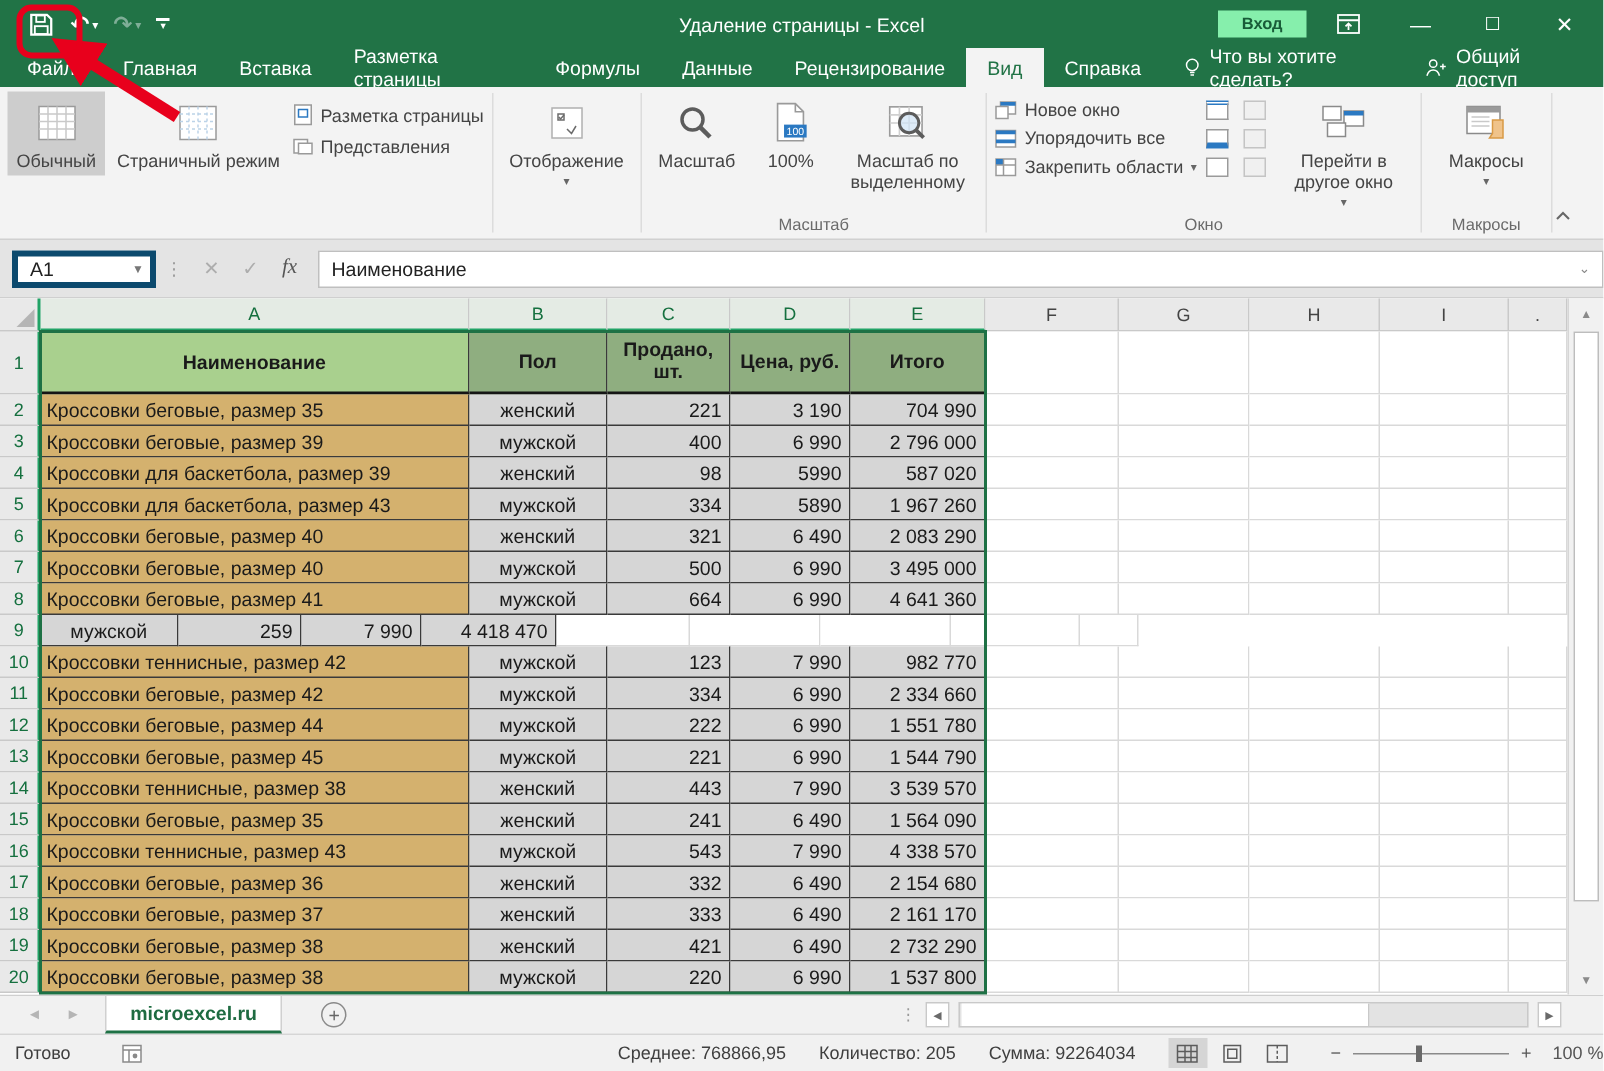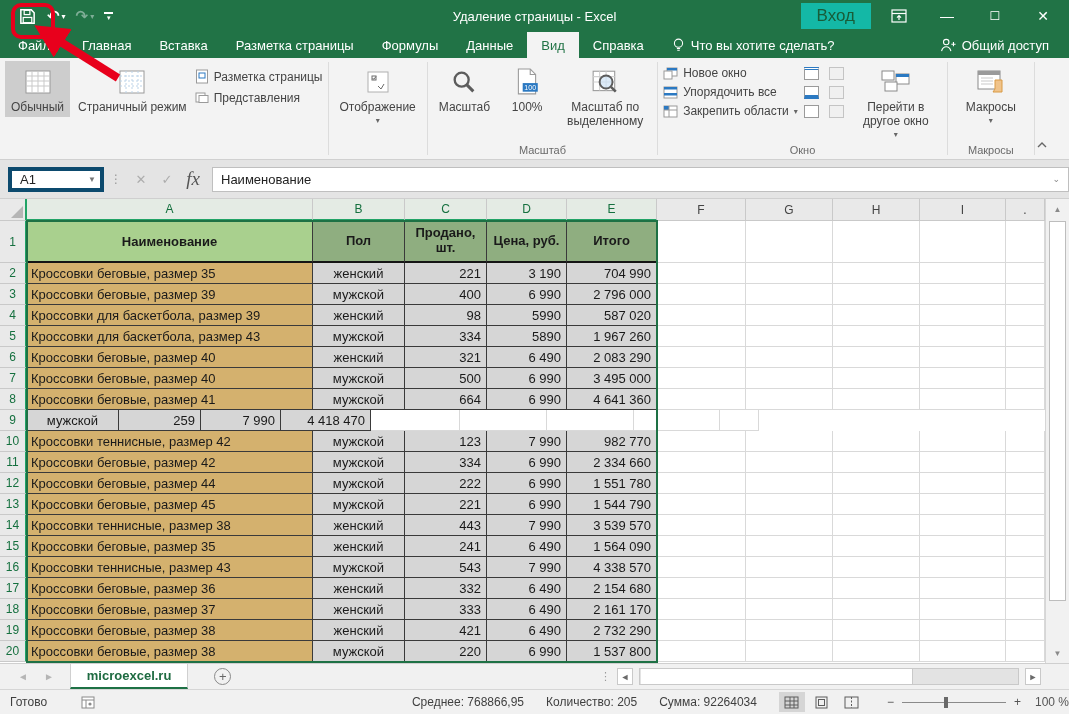--- a/index.html
+++ b/index.html
@@ -10,21 +10,21 @@
   .titlebar { height:32px; background:#217346; display:flex; align-items:center; position:relative; color:#fff; }
   .qat { display:flex; align-items:center; gap:10px; padding-left:18px; }
   .qat .qbtn { display:flex; align-items:center; color:#fff; font-size:15px; }
   .qat .drop { font-size:8px; margin-left:2px; }
   .qat .disabled { color:#7fae97; }
   .qat-custom { display:flex; flex-direction:column; align-items:center; }
   .qat-custom .bar { width:9px; border-top:2px solid #fff; margin-bottom:1px; }
   .qat-custom .chev { font-size:7px; line-height:5px; }
   .win-title { position:absolute; left:0; right:0; text-align:center; font-size:13px; pointer-events:none; }
   .tb-right { margin-left:auto; display:flex; align-items:center; gap:8px; padding-right:6px; }
-  .signin { background:#14b8a6; color:#185c38; font-size:17px; padding:3px 16px; }
+  .signin { background:#86efac; color:#185c38; font-size:11px; padding:3px 16px;font-weight:bold; }
   .winctl { width:40px; height:26px; display:flex; align-items:center; justify-content:center; font-size:14px; color:#fff; }
 
   
   .tabbar { height:26px; background:#217346; display:flex; align-items:stretch; color:#fff; font-size:13px; }
   .rtab { display:flex; align-items:center; padding:0 14px; cursor:default; }
   .rtab.file { padding:0 18px; }
   .rtab.selected { background:#f3f3f3; color:#217346; }
   .tellme { display:flex; align-items:center; gap:6px; padding:0 14px; }
   .share { margin-left:auto; display:flex; align-items:center; gap:6px; padding-right:20px; }
 
@@ -48,21 +48,21 @@
   .tinyico.blue { border-bottom:4px solid #2b79c2; }
   .tinyico.gray { border-color:#c4c4c4; background:#f0f0f0; }
   .collapse-chev { position:absolute; right:22px; bottom:8px; color:#666; font-size:11px; }
 
   
   .fband { height:39px; background:#e4e4e4; display:flex; align-items:center; padding:0 0 0 8px; border-bottom:1px solid #cfcfcf; }
   .namebox { width:96px; height:25px; background:#fff; border:4px solid #0c4a6e; display:flex; align-items:center; font-size:13px; color:#222; padding:0 4px 0 8px; }
   .namebox .arr { margin-left:auto; font-size:8px; color:#777; }
   .fdots { color:#9a9a9a; padding:0 6px; font-size:12px; }
   .fbtn { width:26px; text-align:center; color:#adadad; font-size:13px; }
-  .fx { font-style:italic; font-family:"Liberation Serif","DejaVu Serif",serif; color:#555; font-size:19px; }
+  .fx { font-style:italic; font-family:"Liberation Serif","DejaVu Serif",serif; color:#555; font-size:14px; }
   .finput { flex:1; height:25px; background:#fff; border:1px solid #bfbfbf; margin-left:6px; display:flex; align-items:center; padding-left:8px; font-size:13px; color:#222; }
   .finput .fchev { margin-left:auto; color:#888; font-size:9px; padding-right:8px; }
 
   
   .gridband { position:relative; height:464px; background:#fff; }
   .sheet { position:absolute; left:0; top:0; width:1045px; }
   .hdr-row { display:flex; height:22px; }
   .corner { width:27px; background:#e9e9e9; border-right:2px solid #21a366; border-bottom:1px solid #c9c9c9; position:relative; }
   .corner .tri { position:absolute; right:2px; bottom:2px; width:0; height:0; border-left:12px solid transparent; border-bottom:12px solid #b5b5b5; }
   .colhdr { height:22px; display:flex; align-items:center; justify-content:center; font-size:12px; color:#444;
@@ -165,20 +165,21 @@
 </div>
 
 <div class="tabbar">
 
   <div class="rtab file">Файл</div>
     <div class="rtab">Главная</div>
     <div class="rtab">Вставка</div>
     <div class="rtab">Разметка страницы</div>
     <div class="rtab">Формулы</div>
     <div class="rtab">Данные</div>
+    <div class="rtab">Рецензирование</div>
     <div class="rtab selected">Вид</div>
     <div class="rtab">Справка</div>
     <div class="tellme">
     <svg width="13" height="16" viewBox="0 0 14 18">
       <circle cx="7" cy="7" r="4.6" fill="none" stroke="#fff" stroke-width="1.2"></circle>
       <path d="M5.2 13h3.6 M5.6 15h2.8" stroke="#fff" stroke-width="1.2"></path>
     </svg>
     <span>Что вы хотите сделать?</span>
   </div>
   <div class="share">

